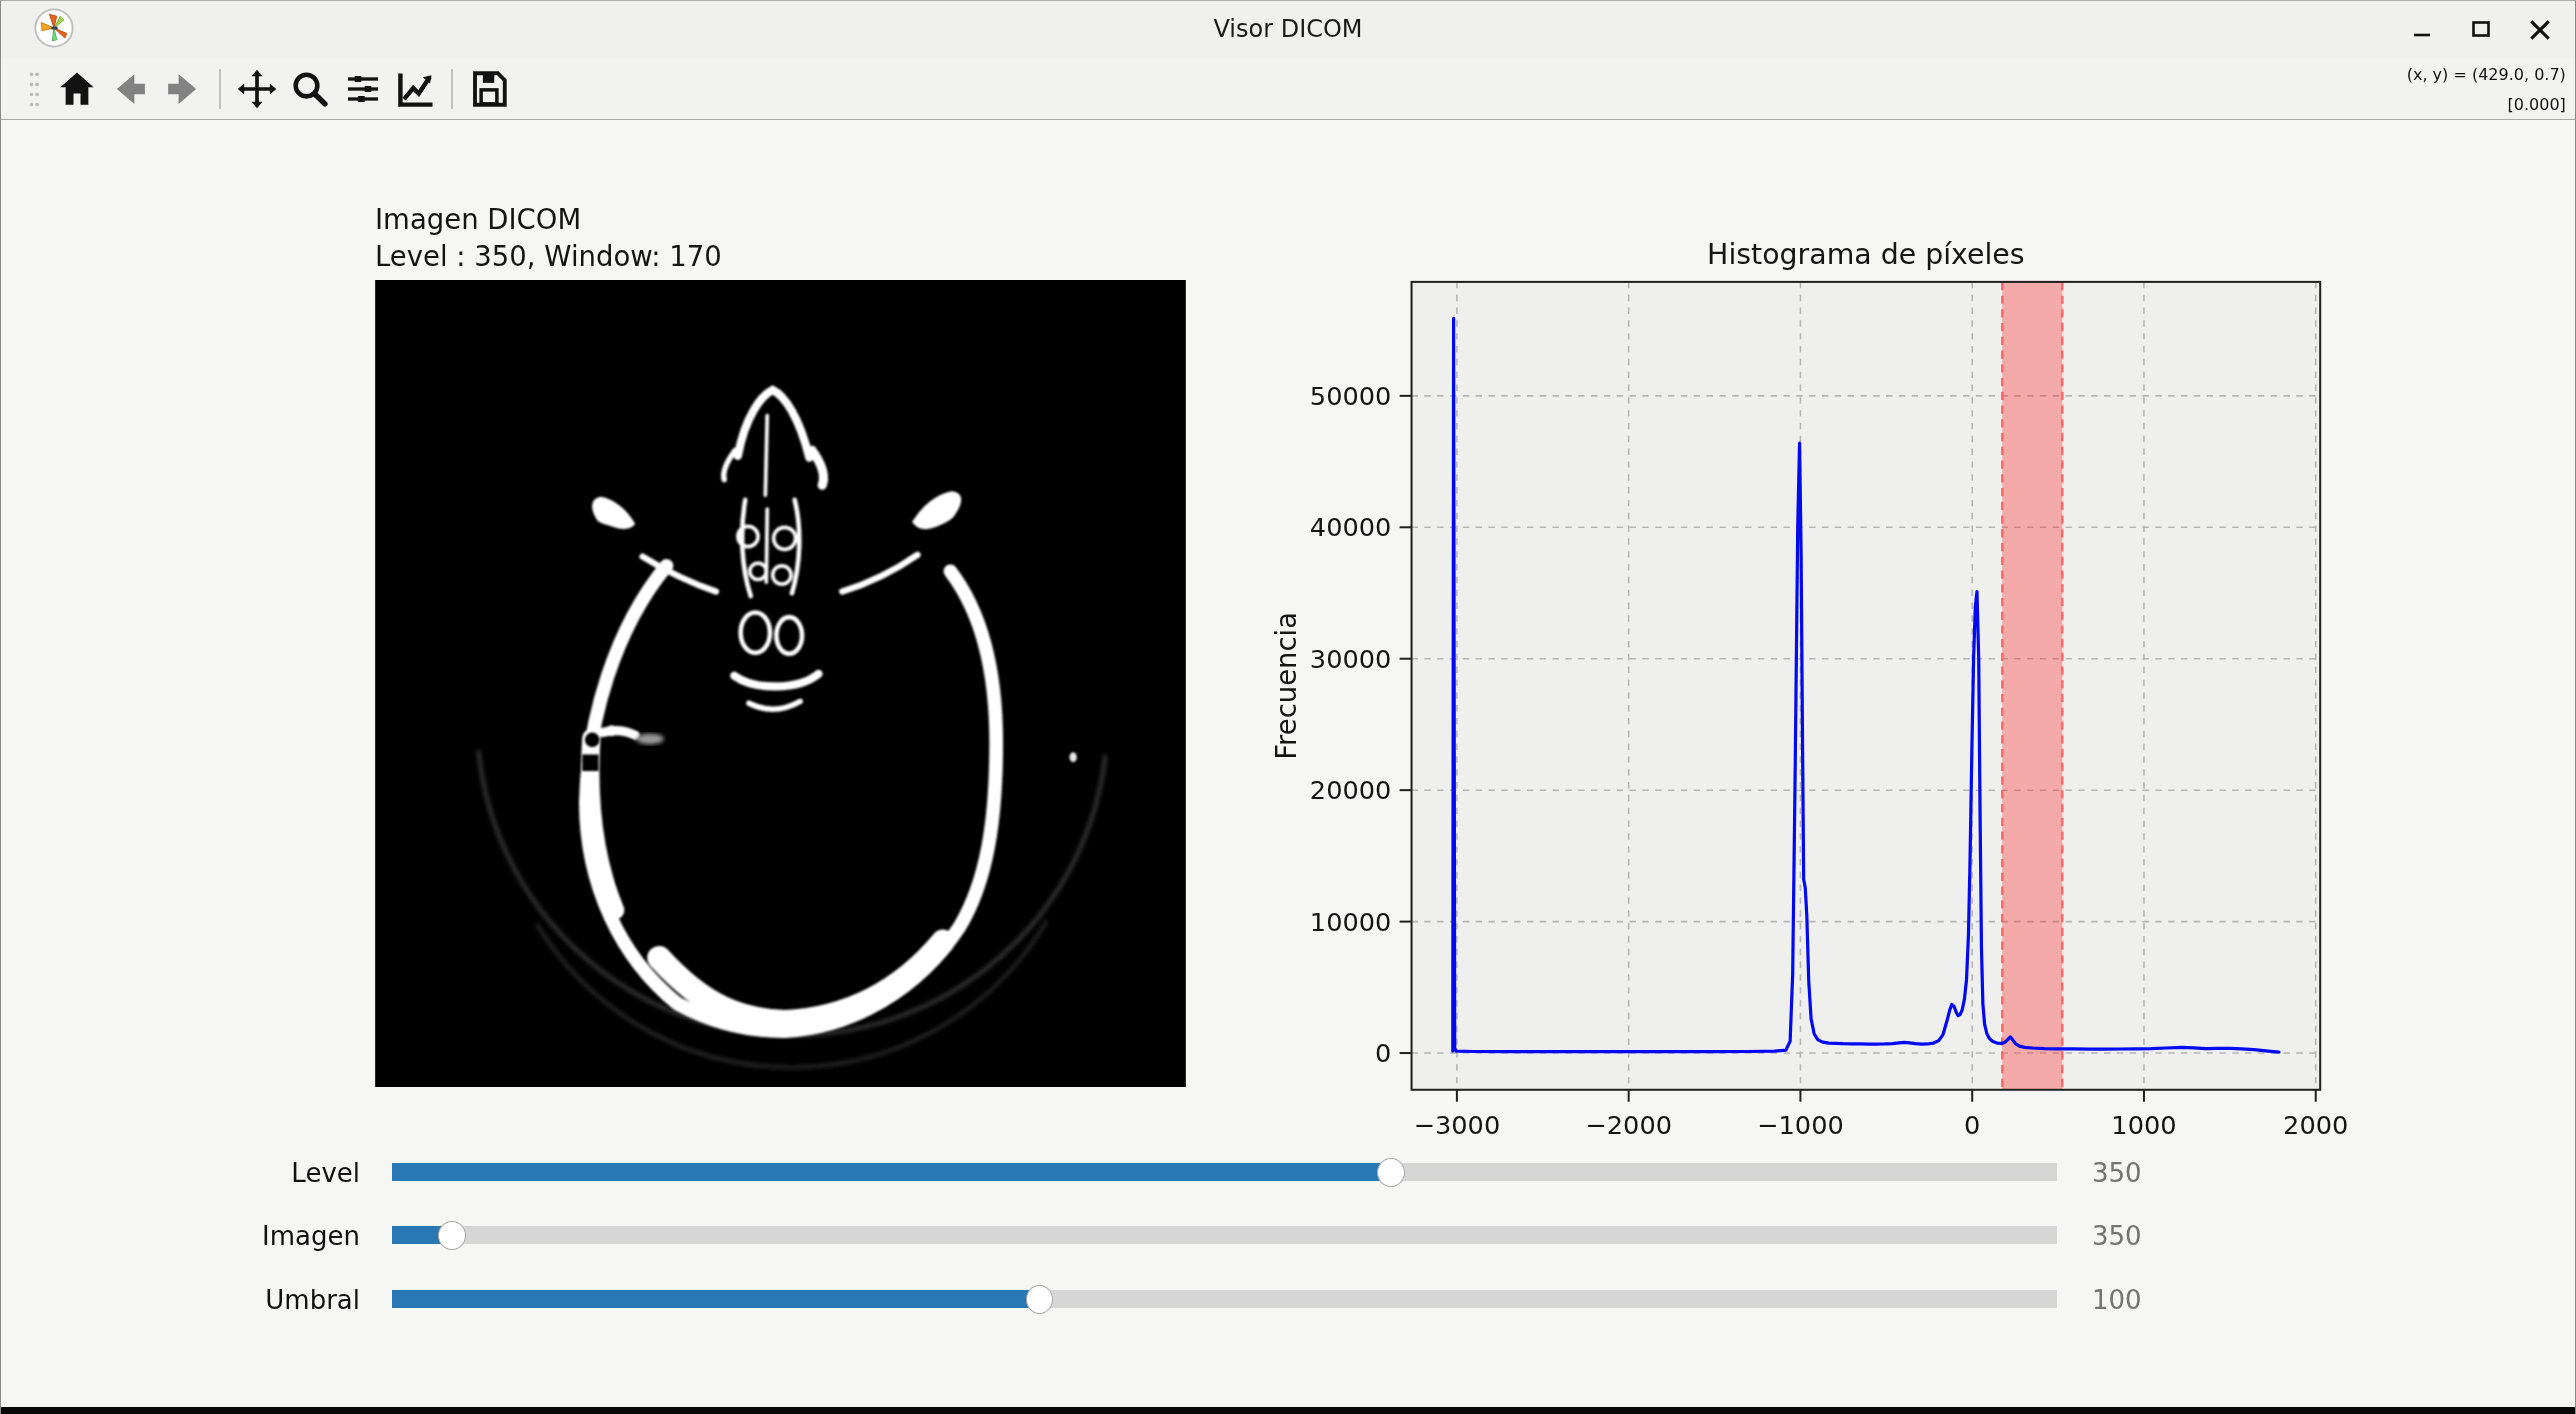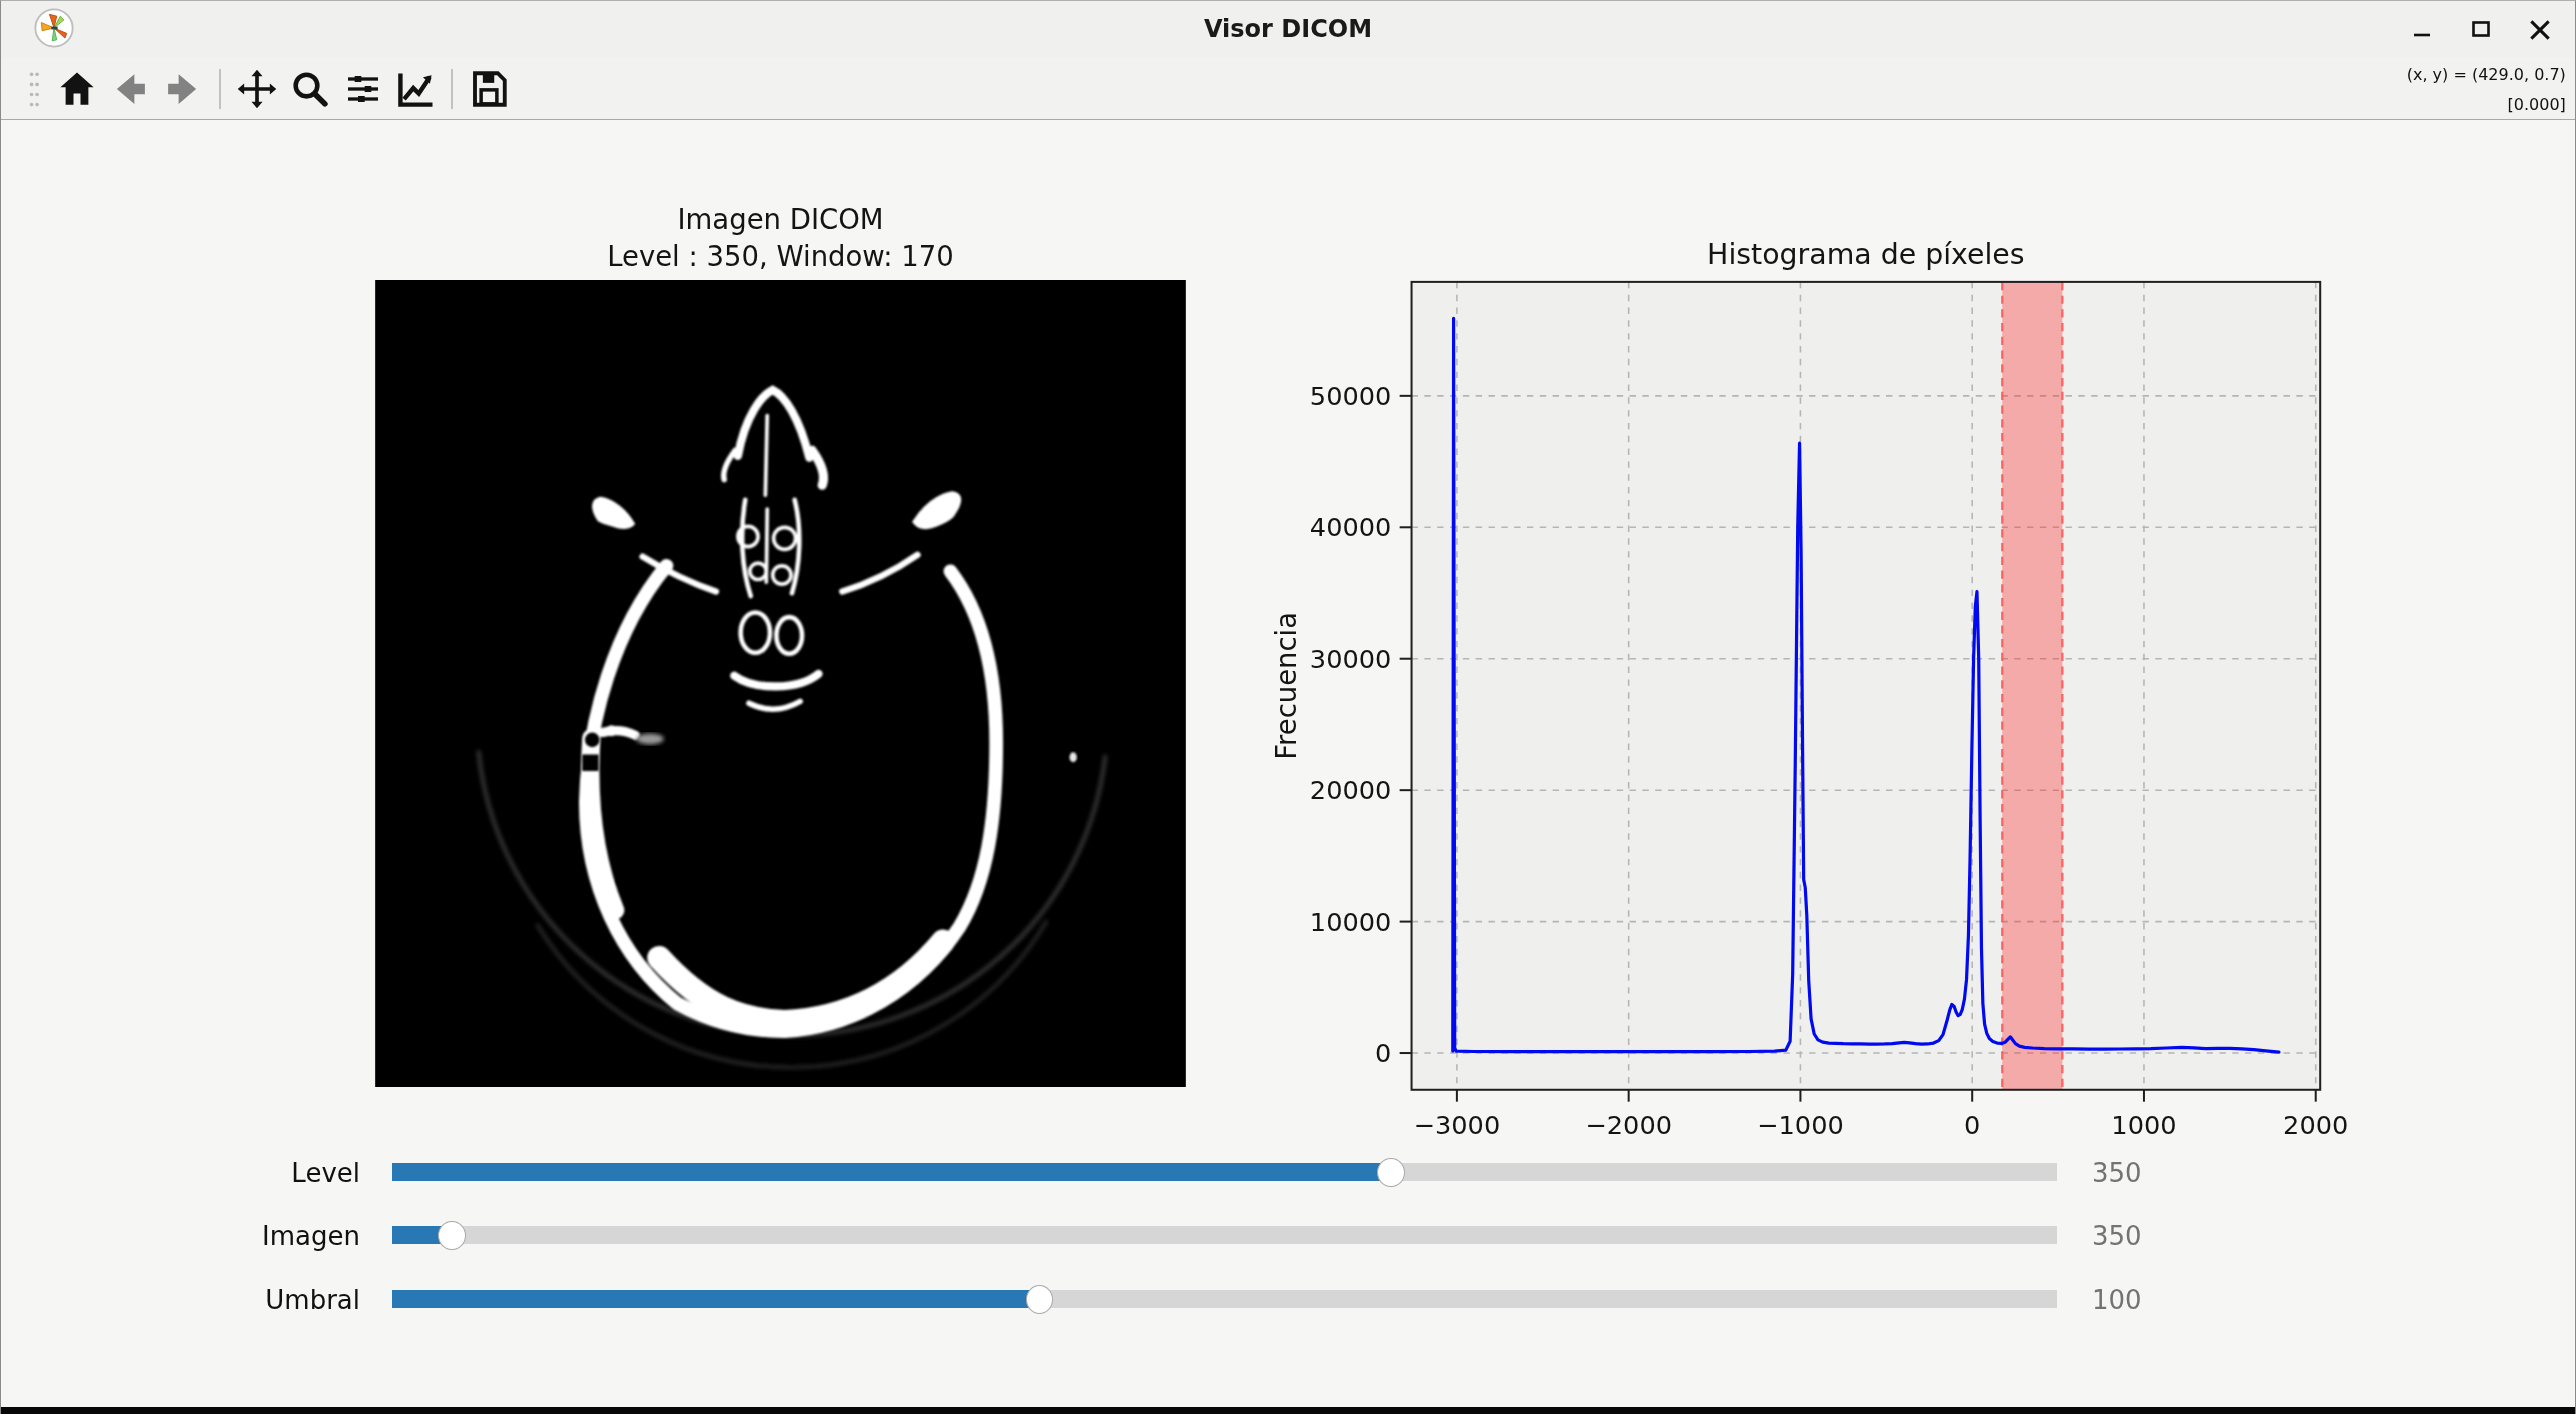--- a/index.html
+++ b/index.html
@@ -3,34 +3,34 @@
 <meta charset="utf-8">
 <style>
   html,body{margin:0;padding:0;background:#d8d8d8;}
   *{box-sizing:border-box;font-family:"DejaVu Sans","Liberation Sans",sans-serif;}
   .window{position:relative;width:2576px;height:1414px;background:#f6f6f4;overflow:hidden;
           border-left:1.8px solid #8a8a8a;border-right:1.8px solid #8a8a8a;border-top:0.9px solid #b0b0b0;}
   
   .titlebar{position:absolute;left:0;top:0;width:100%;height:57px;background:#f0f0ef;}
   .app-logo{position:absolute;left:33px;top:7.3px;width:40px;height:40px;}
   .win-title{position:absolute;left:0;top:0;width:100%;height:57px;line-height:57px;
-             text-align:center;font-size:24px;color:#1a1a1a;font-weight:bold;}
+             text-align:center;font-size:24px;color:#1a1a1a;}
   .win-controls{position:absolute;right:16.5px;top:0;height:57px;display:flex;align-items:center;gap:22px;}
   .win-btn{width:37px;height:37px;display:flex;align-items:center;justify-content:center;cursor:default;}
   
   .toolbar{position:absolute;left:0;top:57px;width:100%;height:62px;background:#f2f2f1;
            border-bottom:1.8px solid #a8a8a8;display:flex;align-items:center;}
   .grip{margin-left:26px;margin-right:9.2px;}
   .tool{width:53px;height:53px;display:flex;align-items:center;justify-content:center;border-radius:3.7px;}
   .tool svg{display:block;}
   .tb-sep{width:1.8px;height:40px;background:#c2c2c2;margin:0 9.2px;}
   .readout{position:absolute;right:9.2px;top:1.8px;text-align:right;font-size:16px;color:#111;line-height:30px;}
   
   .canvas{position:absolute;left:0;top:121px;width:100%;height:1287px;background:#f6f6f4;}
-  .img-titles{position:absolute;left:374px;top:79px;width:811px;text-align:center;
+  .img-titles{position:absolute;left:374px;top:79px;width:811px;text-align:left;
               font-size:27.5px;color:#141414;line-height:37px;}
   .ct-plot{position:absolute;left:374px;top:158px;width:811px;height:807px;}
   .hist-plot{position:absolute;left:1264px;top:90px;width:1090px;height:944px;}
   
   .slider-row{position:absolute;left:391px;width:1665px;height:18.3px;text-decoration:underline;}
   .slider-track{position:absolute;left:0;top:0;width:100%;height:100%;background:#d6d6d6;}
   .slider-fill{position:absolute;left:0;top:0;height:100%;background:#2878b5;}
   .slider-handle{position:absolute;top:-5.5px;width:27.5px;height:29px;border-radius:50%;
                  background:#ffffff;border:1.8px solid #a9a9a9;margin-left:-13.7px;}
   .slider-label{position:absolute;right:calc(100% + 32px);top:-4.6px;width:238px;

